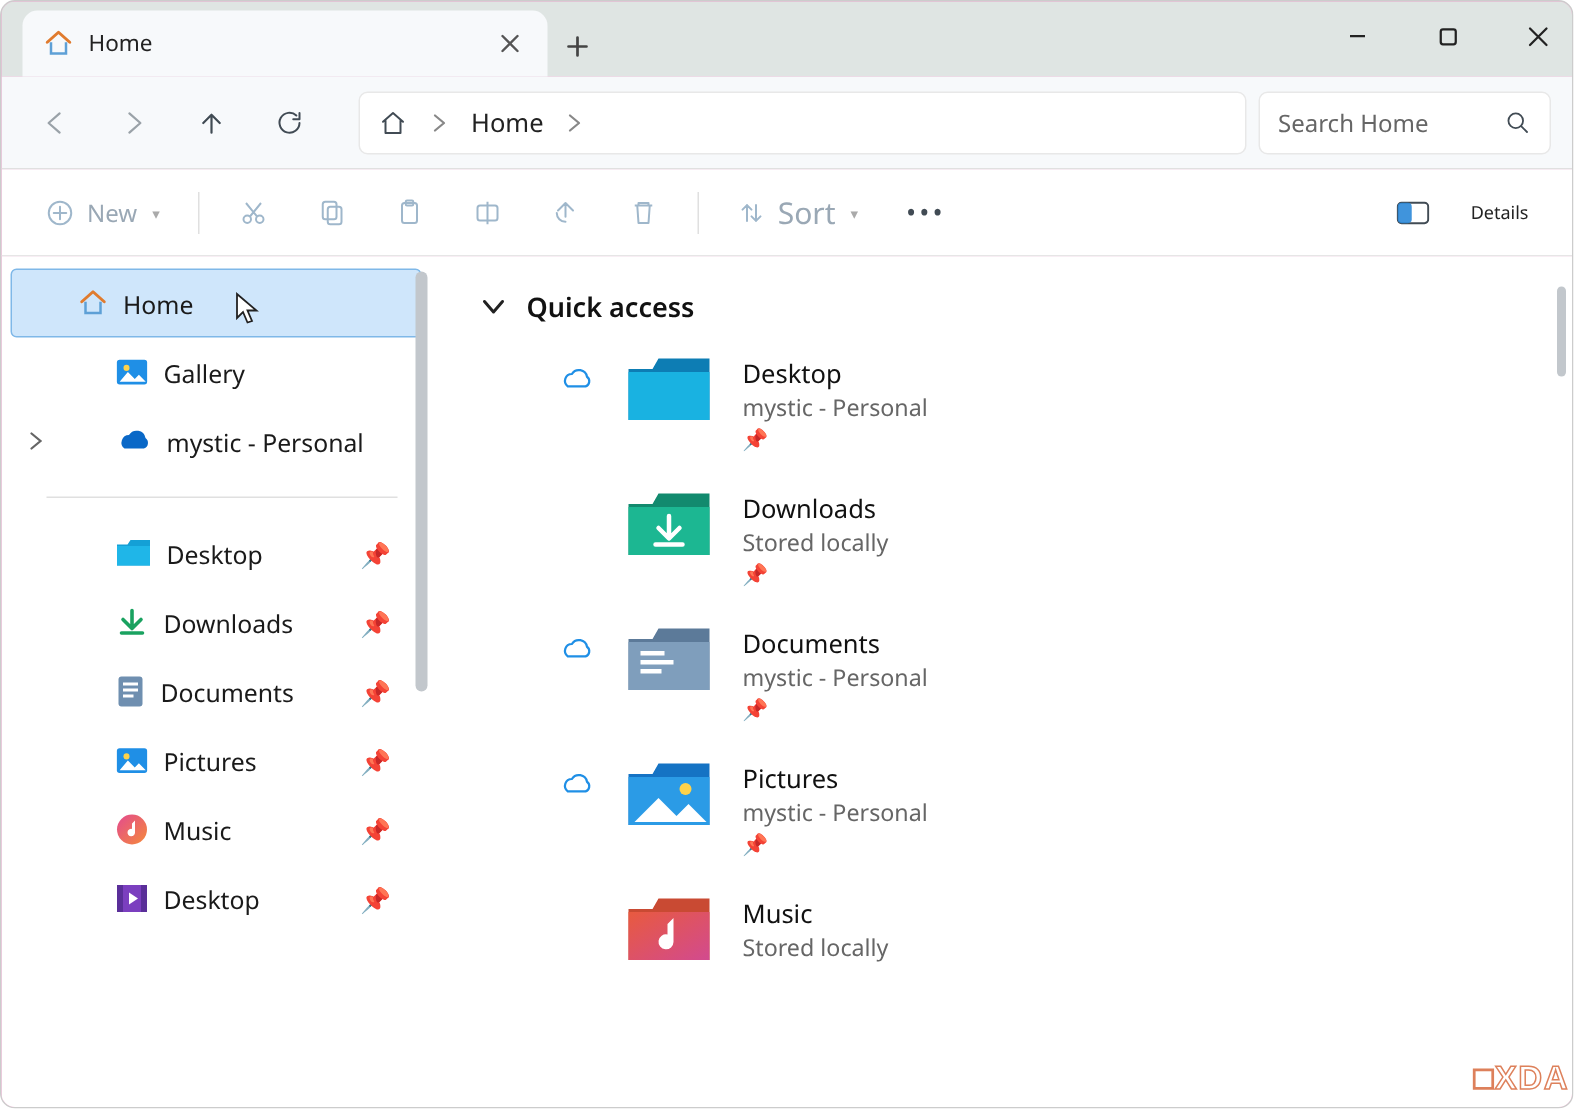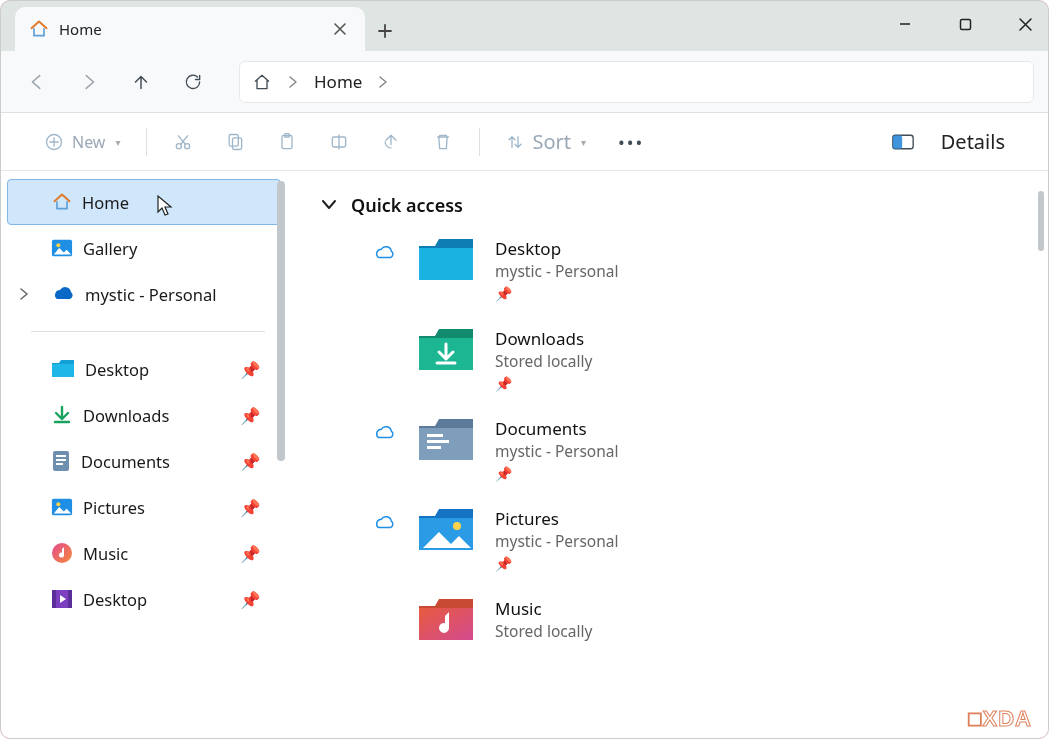--- a/index.html
+++ b/index.html
@@ -39,36 +39,36 @@
   .search {
     width: 195px; height:42px; background:#fff; border:1px solid #e8e8e8; border-radius:6px;
     display:flex; align-items:center; padding:0 12px; gap:10px; color:#666; font-size:16px;
     white-space: nowrap; overflow: hidden;
   }
   .search span:first-child { flex:1; overflow:hidden; text-overflow: clip; }
 
   
   .toolbar {
     height: 58px; background:#fff; border-bottom:1px solid #e6e6e6;
-    display:flex; align-items:center; padding: 0 31px; gap: 8px;
+    display:flex; align-items:center; padding: 0 17px; gap: 8px;
   }
   .tool-btn { height:40px; padding:0 12px; display:flex; align-items:center; gap:8px; color:#9aa8b5; border-radius:6px;}
   .tool-btn.enabled { color:#3b4a57; }
   .tool-sep { width:1px; height:28px; background:#e0e0e0; margin: 0 6px;}
   .spacer { flex:1; }
   .tool-btn .chev { font-size:10px; color:#aaa; margin-left:2px;}
 
   
   .body { flex:1; display:flex; overflow:hidden; background:#fff;}
 
   
   .sidebar { width: 284px; border-right: none; padding-top:8px; position:relative;}
   .side-scroll { position:absolute; right:0; top:10px; width:8px; height:280px; background:#c2c7cc; border-radius:4px;}
   .side-item {
-    height:46px; display:flex; align-items:center; padding-left: 50px; gap:10px; font-size:16.5px; color:#1a1a1a;
+    height:46px; display:flex; align-items:center; padding-left: 76px; gap:10px; font-size:16.5px; color:#1a1a1a;
     position:relative;
   }
   .side-item.selected { background:#cfe6fb; border:1px solid #7fb8e8; border-radius:4px; margin:0 4px 0 6px; padding-left:44px;}
   .side-item .expand { position:absolute; left:18px; color:#666; font-size:12px;}
   .side-item .pin { position:absolute; right:24px; color:#b0b0b0;}
   .side-divider { height:1px; background:#e0e0e0; margin: 14px 20px 14px 30px;}
 
   
   .main { flex:1; position:relative; padding: 22px 10px 0 30px; overflow:hidden;}
   .section-head { display:flex; align-items:center; gap:14px; font-size:18px; font-weight:600; color:#111; margin-bottom: 6px; margin-left:6px;}
@@ -85,21 +85,21 @@
   
   .status { height:30px; border-top:1px solid #e6e6e6; display:flex; align-items:center; padding:0 14px; font-size:14px; color:#333;}
   .status-sep { width:1px; height:18px; background:#ddd; margin-left:14px;}
 
   
   .cursor { position:absolute; pointer-events:none; }
 
   
   svg { display:block; }
 
-  .watermark { position:absolute; bottom:6px; right:16px; font-weight:800; font-size:22px; letter-spacing:1px;
+  .watermark { position:absolute; bottom:6px; right:2px; font-weight:800; font-size:22px; letter-spacing:1px;
     color:#fff; -webkit-text-stroke: 1px #d86b3f; opacity:0.85; font-family: Arial, sans-serif;}
 </style>
 </head>
 <body>
 
 <div class="window">
 
   <div class="titlebar">
     <div class="tab">
       <span>
@@ -173,20 +173,29 @@
             <path d="M2 2 L8 7 L2 12" stroke="#888" stroke-width="1.5" fill="none" stroke-linecap="round" stroke-linejoin="round"></path>
           </svg>
         </span>
       <span style="font-size:17px;">Home</span>
       <span class="sep">
           <svg width="10" height="14" viewBox="0 0 10 14">
             <path d="M2 2 L8 7 L2 12" stroke="#888" stroke-width="1.5" fill="none" stroke-linecap="round" stroke-linejoin="round"></path>
           </svg>
         </span>
     </div>
+    <div class="search">
+      <span>Search Home</span>
+      <span>
+          <svg width="18" height="18" viewBox="0 0 24 24">
+            <circle cx="10" cy="10" r="6.5" stroke="#414b54" stroke-width="1.6" fill="none"></circle>
+            <path d="M15 15 L20 20" stroke="#414b54" stroke-width="1.6" stroke-linecap="round"></path>
+          </svg>
+        </span>
+    </div>
   </div>
 
   <div class="toolbar">
     <div class="tool-btn">
       <svg width="20" height="20" viewBox="0 0 24 24">
           <circle cx="12" cy="12" r="9" stroke="#9fb7cb" stroke-width="1.6" fill="none"></circle>
           <path d="M12 7 V17 M7 12 H17" stroke="#9fb7cb" stroke-width="1.6" stroke-linecap="round"></path>
         </svg>
       <span style="font-size:16px;">New</span>
       <span class="chev">▾</span>
@@ -235,21 +244,21 @@
       <span style="font-size:20px;">Sort</span>
       <span class="chev">▾</span>
     </div>
     <div class="tool-btn enabled" style="font-size:18px; letter-spacing:2px; color:#414b54;">•••</div>
     <div class="spacer"></div>
     <div class="tool-btn enabled">
       <svg width="22" height="18" viewBox="0 0 26 18" fill="none">
           <rect x="1" y="1" width="24" height="16" rx="3" stroke="#414b54" stroke-width="1.6"></rect>
           <rect x="1" y="1" width="11" height="16" rx="3" fill="#2b88d8" opacity="0.9"></rect>
         </svg>
-      <span style="font-size:20px; color:#222;margin-left:19px;">Details</span>
+      <span style="font-size:12px; color:#222;margin-left:19px;">Details</span>
     </div>
   </div>
 
   <div class="body">
 
     <div class="sidebar">
       <div class="side-item selected" style="position:relative;">
         <span>
             <svg width="20" height="20" viewBox="0 0 24 24">
               <path d="M3 11 L12 3 L21 11" stroke="#e07b2e" stroke-width="2.4" stroke-linecap="round" stroke-linejoin="round" fill="none"></path>

